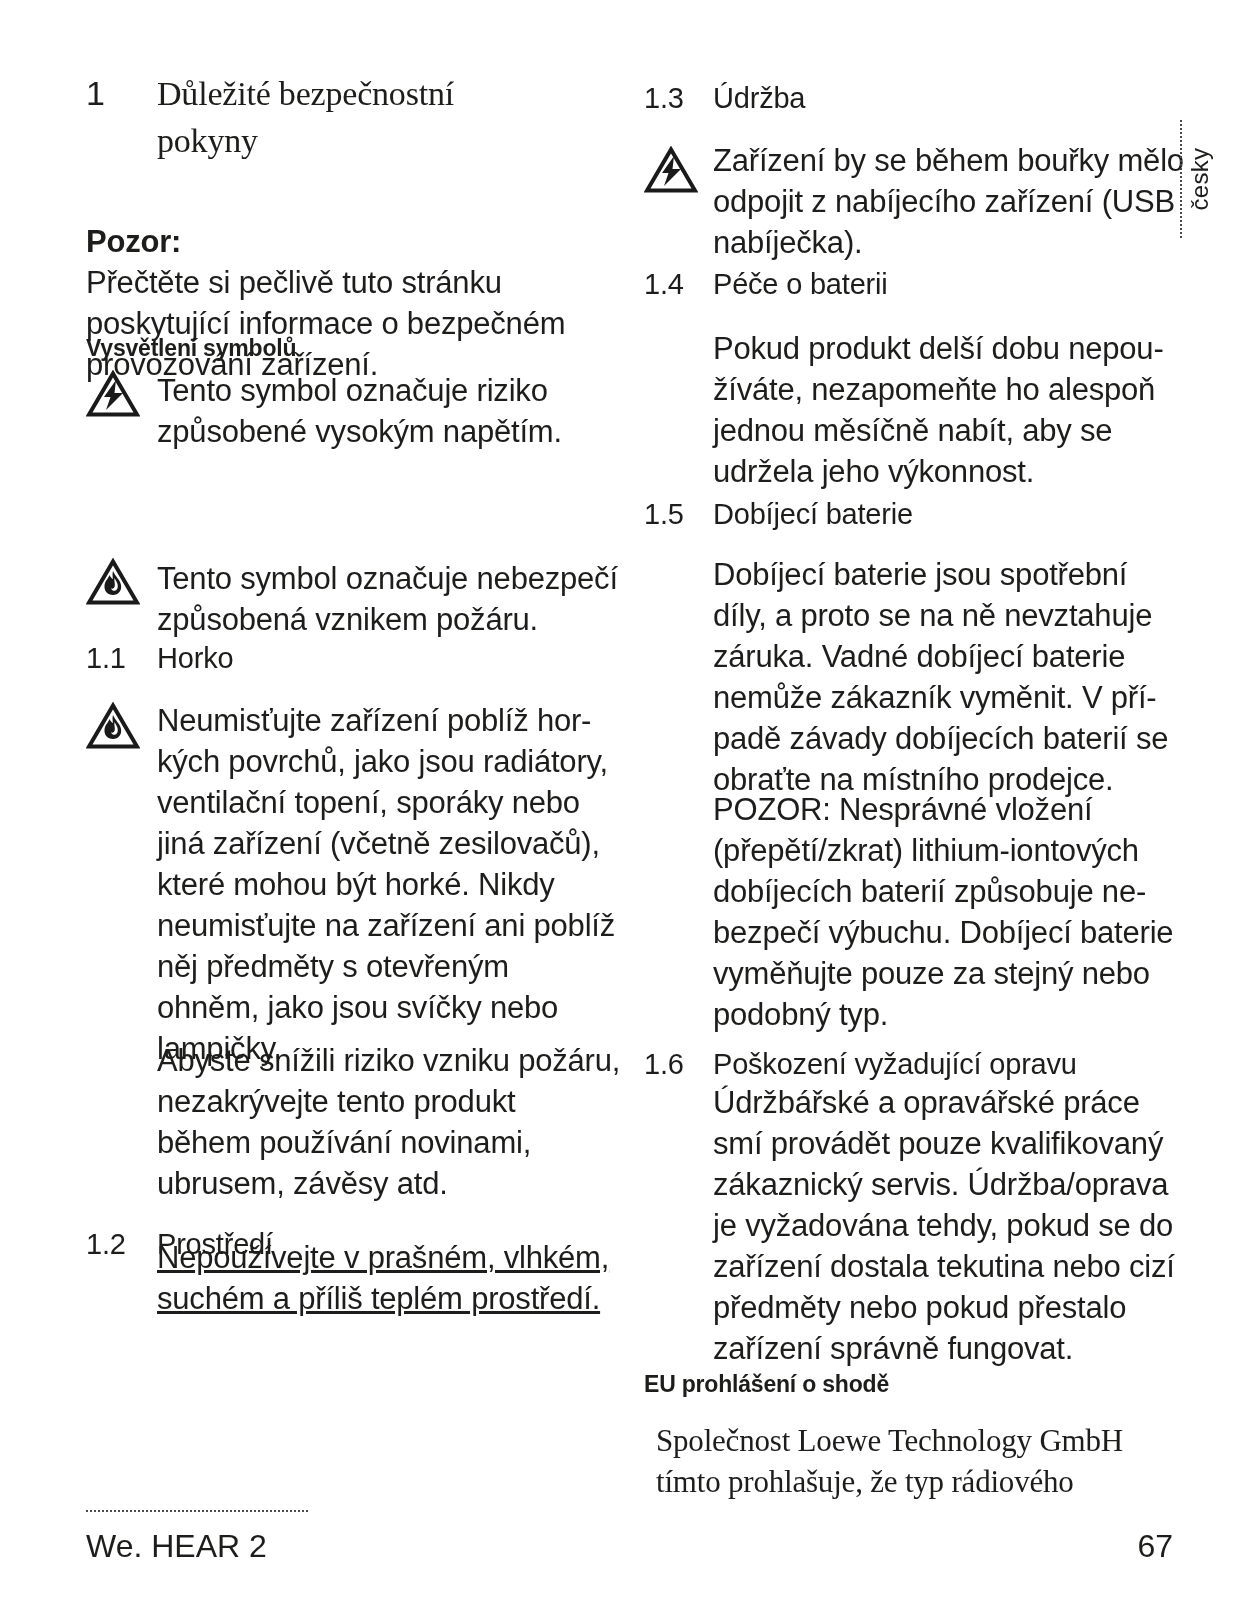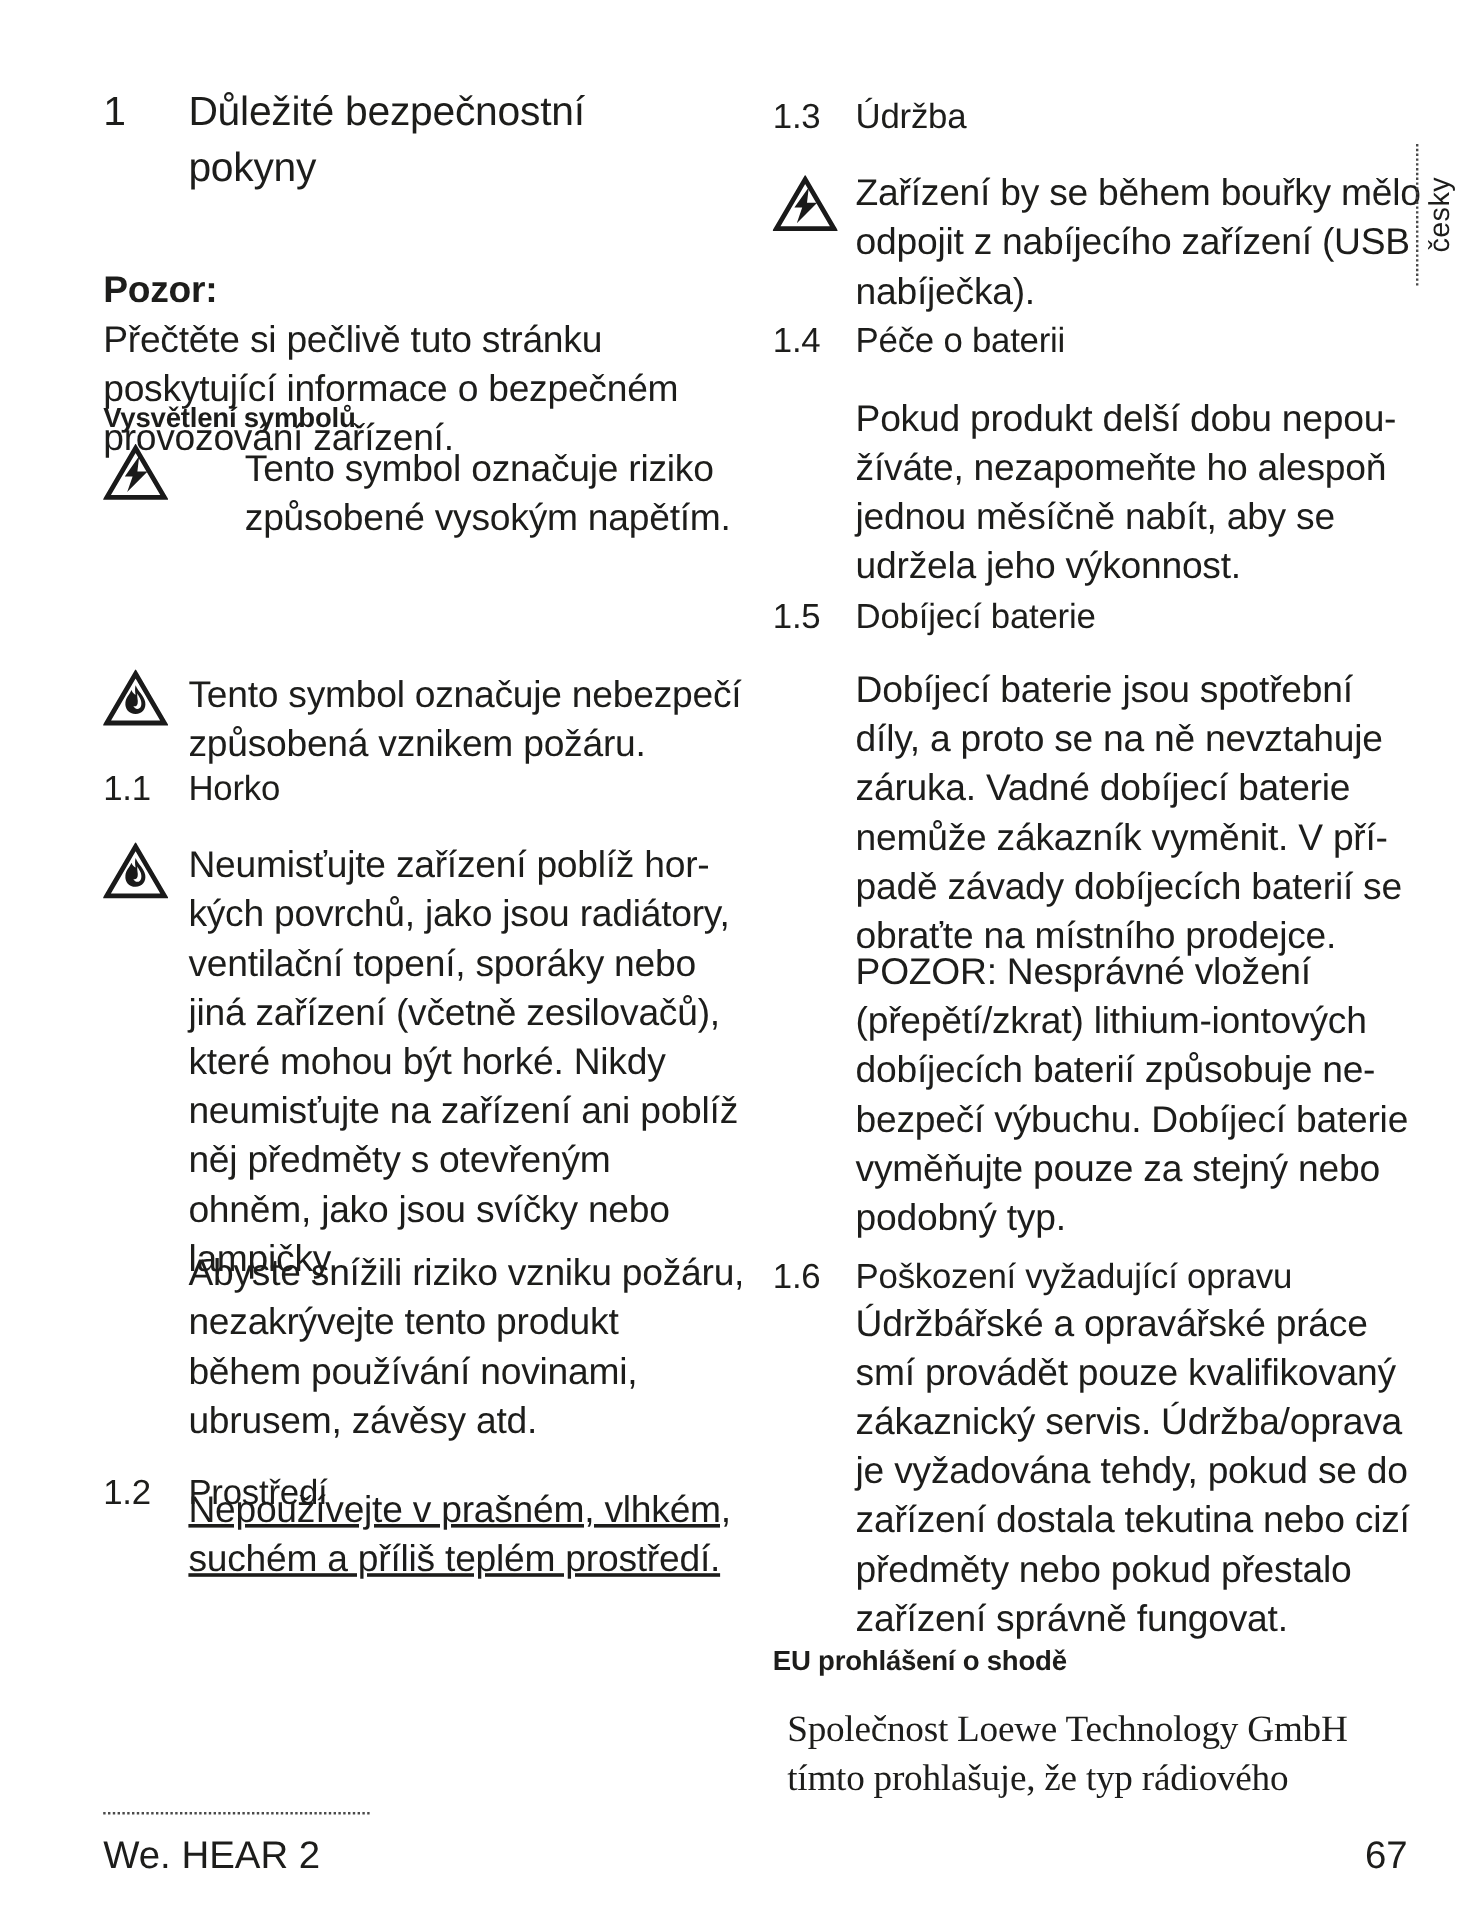--- a/index.html
+++ b/index.html
@@ -8,21 +8,21 @@
     width:1237px;height:1600px;
     background:#ffffff;
     overflow:hidden;
     font-family:"Liberation Sans","DejaVu Sans",sans-serif;
     color:#1d1d1b;
     letter-spacing:-0.2px;
   }
   .abs{position:absolute;}
   .h1{font-size:34px;line-height:47px;font-weight:400;padding-left:71px;width:520px;}
   .h1 .num{position:absolute;left:0;top:0;}
-  .h1 .txt{white-space:pre-line;}
+  .h1 .txt{white-space:pre-line;font-family:Liberation Serif, serif;}
   .h2{font-size:29px;line-height:36px;font-weight:400;padding-left:71px;width:540px;}
   .h2r{padding-left:69px;}
   .h2 .num{position:absolute;left:0;top:0;}
   .body{font-size:31px;line-height:41px;white-space:pre-line;width:480px;}
   .bold{font-weight:700;}
   .boldhead{font-size:23px;line-height:37px;font-weight:700;}
   .symrow{padding-left:71px;width:520px;}
   .symrow .sym{position:absolute;left:0;top:0;}
   .icon-box{display:inline-block;width:54px;height:48px;}
   .dotline-h{border-top:2px dotted #4a4a4a;height:0;}
@@ -51,21 +51,21 @@
 
   <div class="abs boldhead" style="left:86px;top:330px;">Vysvětlení symbolů</div>
 
   <div class="abs symrow" style="left:86px;top:370px;">
     <span class="sym icon-box">
       <svg viewBox="0 0 54 48" width="54" height="48">
         <polygon points="27,3.5 51,44.5 3,44.5" fill="none" stroke="#1a1a1a" stroke-width="4"></polygon>
         <polygon points="30,10 18,27 24.5,27 20,40 37,23 28.5,23" fill="#1a1a1a"></polygon>
       </svg>
     </span>
-    <span class="body" style="display:inline-block;margin-left:47px;">Tento symbol označuje riziko
+    <span class="body" style="display:inline-block;">Tento symbol označuje riziko
 způsobené vysokým napětím.</span>
   </div>
 
 
   <div class="abs symrow" style="left:86px;top:558px;">
     <span class="sym icon-box">
       <svg viewBox="0 0 54 48" width="54" height="48">
         <polygon points="27,3.5 51,44.5 3,44.5" fill="none" stroke="#1a1a1a" stroke-width="4"></polygon>
         <path d="M27,13 c2.5,6 7,8.5 8,14 c1,5.5 -2.5,10 -8,10 c-5.5,0 -9,-4 -8.5,-9.5 c0.4,-4.5 3.5,-6.5 5,-10.5 c1,2.5 2.5,3.5 3.5,4 c-0.5,-3 -0.7,-5 0,-8 z" fill="#1a1a1a"></path>
         <path d="M28.5,20 c-0.6,3.5 0.8,5.5 0.2,8.2 c-0.5,2.2 -2.3,3 -3.6,2 c0.8,2.6 3.6,3.3 5.3,1.9 c1.8,-1.5 1.7,-4.6 0.8,-7 c-0.8,-2 -1.9,-3.5 -2.7,-5.1 z" fill="#ffffff"></path>

